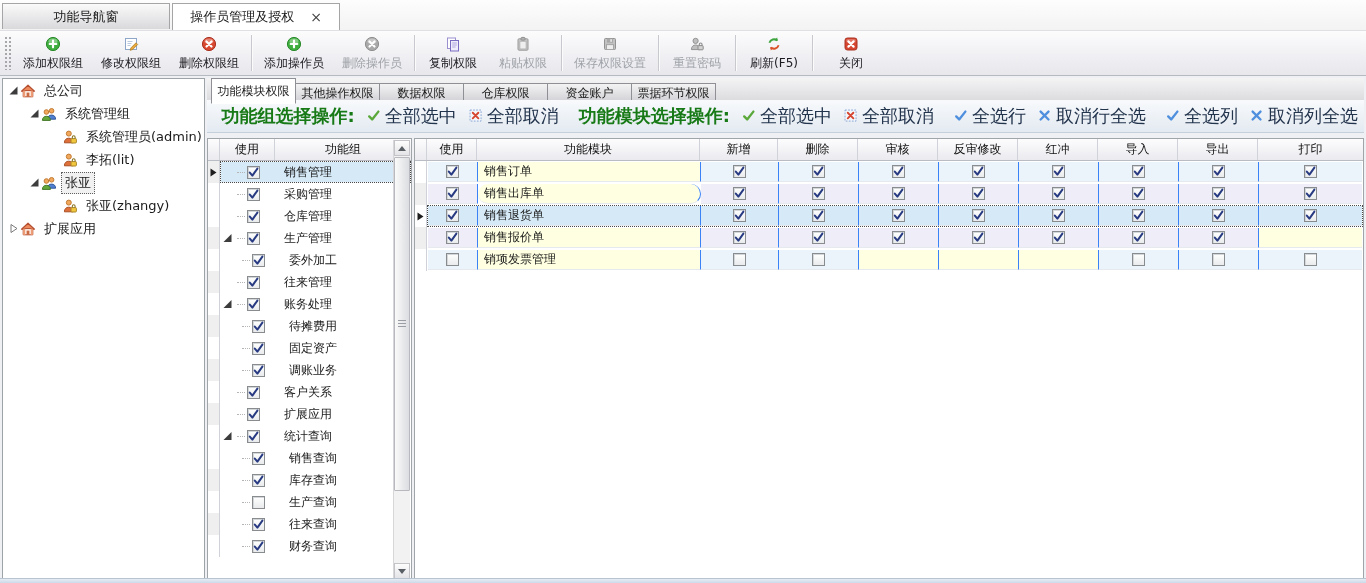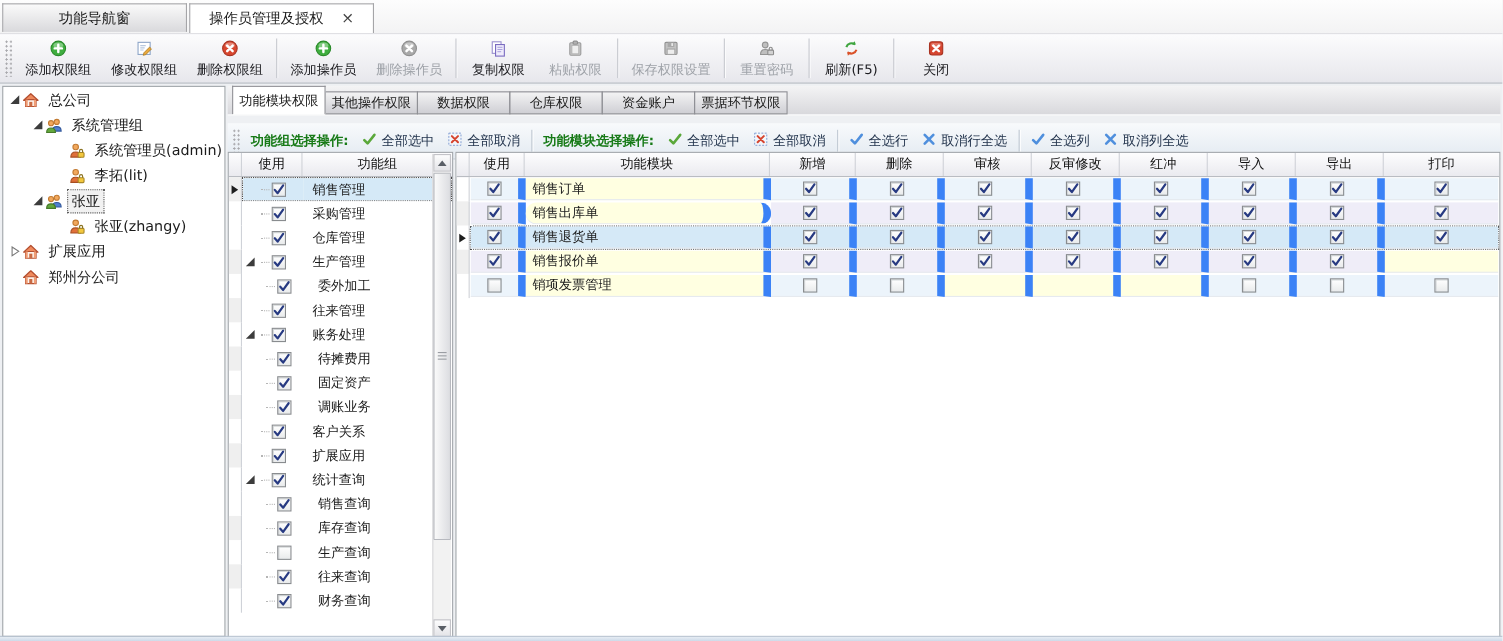--- a/index.html
+++ b/index.html
@@ -44,23 +44,23 @@
   
   #perm-tabs{position:absolute;left:0;top:0;width:100%;height:26px;
     background:linear-gradient(#f4f4f5,#d8d8dc);border-bottom:1px solid #fbfbfc;display:flex;align-items:flex-end;}
   .perm-tab{width:85px;height:21px;box-sizing:border-box;border:1px solid #8f9095;margin-left:-1px;
     display:flex;align-items:center;justify-content:center;font-size:12px;cursor:default;
     background:linear-gradient(#f3f3f4,#cfcfd4);}
   .perm-tab:first-child{margin-left:4px;}
   .perm-tab.active{background:#fff;height:26px;border-bottom:1px solid #fff;z-index:2;}
 
   
-  #sel-toolbar{position:absolute;left:0;top:34px;width:100%;height:33px;box-sizing:border-box;
+  #sel-toolbar{position:absolute;left:0;top:22px;width:100%;height:33px;box-sizing:border-box;
     background:linear-gradient(#f8fafc,#e3eaf1);border-bottom:1px solid #c6d0da;
-    display:flex;align-items:center;padding-left:4px;font-size:12px;}
+    display:flex;align-items:center;padding-left:4px;font-size:18px;}
   #sel-toolbar .grip{height:22px;margin:0 4px 0 0;}
   .sel-label{font-weight:bold;color:var(--green-label,#177a17);margin:0 6px;white-space:nowrap;}
   .sel-btn{display:flex;align-items:center;gap:4px;margin:0 6px;color:#23344d;white-space:nowrap;cursor:default;}
   .sel-sep{width:1px;height:20px;background:#bfc8d2;box-shadow:1px 0 0 #fff;margin:0 4px;}
 
   
   .grid{position:absolute;top:60px;bottom:0;box-sizing:border-box;background:#fff;border:1px solid #a0a5aa;overflow:hidden;}
   #group-grid{left:0;width:205px;}
   #module-grid{left:207px;right:0;}
   .g-header{display:flex;height:22px;box-sizing:border-box;
@@ -79,21 +79,21 @@
   
   #group-grid .g-rows{position:relative;}
   #group-grid .g-row .rowbody{background:#fff;}
   #group-grid .g-row.selected .rowbody{background:#f7f7f7;}
   .use-cell{justify-content:center;position:relative;}
   .grp-exp{position:absolute;left:1px;top:50%;transform:translateY(-50%);width:11px;height:11px;}
   .stub{border-top:1px dotted #b5b5b5;width:8px;margin-right:2px;}
   .grp-label-cell{padding-left:8px;}
 
   
-  #module-grid .g-cell{border-right:7px solid #3b82f6;border-bottom:1px solid #e6eaef;}
+  #module-grid .g-cell{border-right:1px solid #3b82f6;border-bottom:1px solid #e6eaef;}
   #module-grid .g-cell:last-child{border-right:none;}
   .bg-blue{background:var(--row-blue,#ecf4fb);}
   .bg-purple{background:var(--row-purple,#efedf8);}
   .bg-yellow{background:var(--na-yellow,#ffffe1);}
   .g-row.selected .g-cell{background:var(--selected-row,#d5e9f7) !important;border-bottom-color:transparent;}
   .mod-name{padding-left:6px;}
   .op-cell{justify-content:center;}
 
   
   .cb{width:13px;height:13px;box-sizing:border-box;border:1px solid #898c8f;
@@ -347,33 +347,20 @@
         <span class="tree-ico">
           <svg width="16" height="16" viewBox="0 0 16 16">
             <path d="M1.5 8.2L8 2.2l6.5 6z" fill="#ef8a5d" stroke="#b44f30" stroke-width="1.2" stroke-linejoin="round"></path>
             <path d="M3.2 7.6h9.6v6.2H3.2z" fill="#fdf3ec" stroke="#b44f30"></path>
             <rect x="3.2" y="7.6" width="2" height="6.2" fill="#ef9d76"></rect>
             <rect x="10.8" y="7.6" width="2" height="6.2" fill="#ef9d76"></rect>
             <rect x="6.6" y="9.6" width="2.8" height="4.2" fill="#c96a43"></rect>
           </svg>
         </span>
         <span class="tree-label">扩展应用</span>
-      </div>
-      <div class="tree-row" style="padding-left: 4px;">
-        <span class="tree-exp"></span>
-        <span class="tree-ico">
-          <svg width="16" height="16" viewBox="0 0 16 16">
-            <path d="M1.5 8.2L8 2.2l6.5 6z" fill="#ef8a5d" stroke="#b44f30" stroke-width="1.2" stroke-linejoin="round"></path>
-            <path d="M3.2 7.6h9.6v6.2H3.2z" fill="#fdf3ec" stroke="#b44f30"></path>
-            <rect x="3.2" y="7.6" width="2" height="6.2" fill="#ef9d76"></rect>
-            <rect x="10.8" y="7.6" width="2" height="6.2" fill="#ef9d76"></rect>
-            <rect x="6.6" y="9.6" width="2.8" height="4.2" fill="#c96a43"></rect>
-          </svg>
-        </span>
-        <span class="tree-label">郑州分公司</span>
       </div>
     </div>
   <div id="main-area">
     <div id="perm-tabs">
         <div class="perm-tab active">
           <span>功能模块权限</span>
         </div>
         <div class="perm-tab">
           <span>其他操作权限</span>
         </div>

